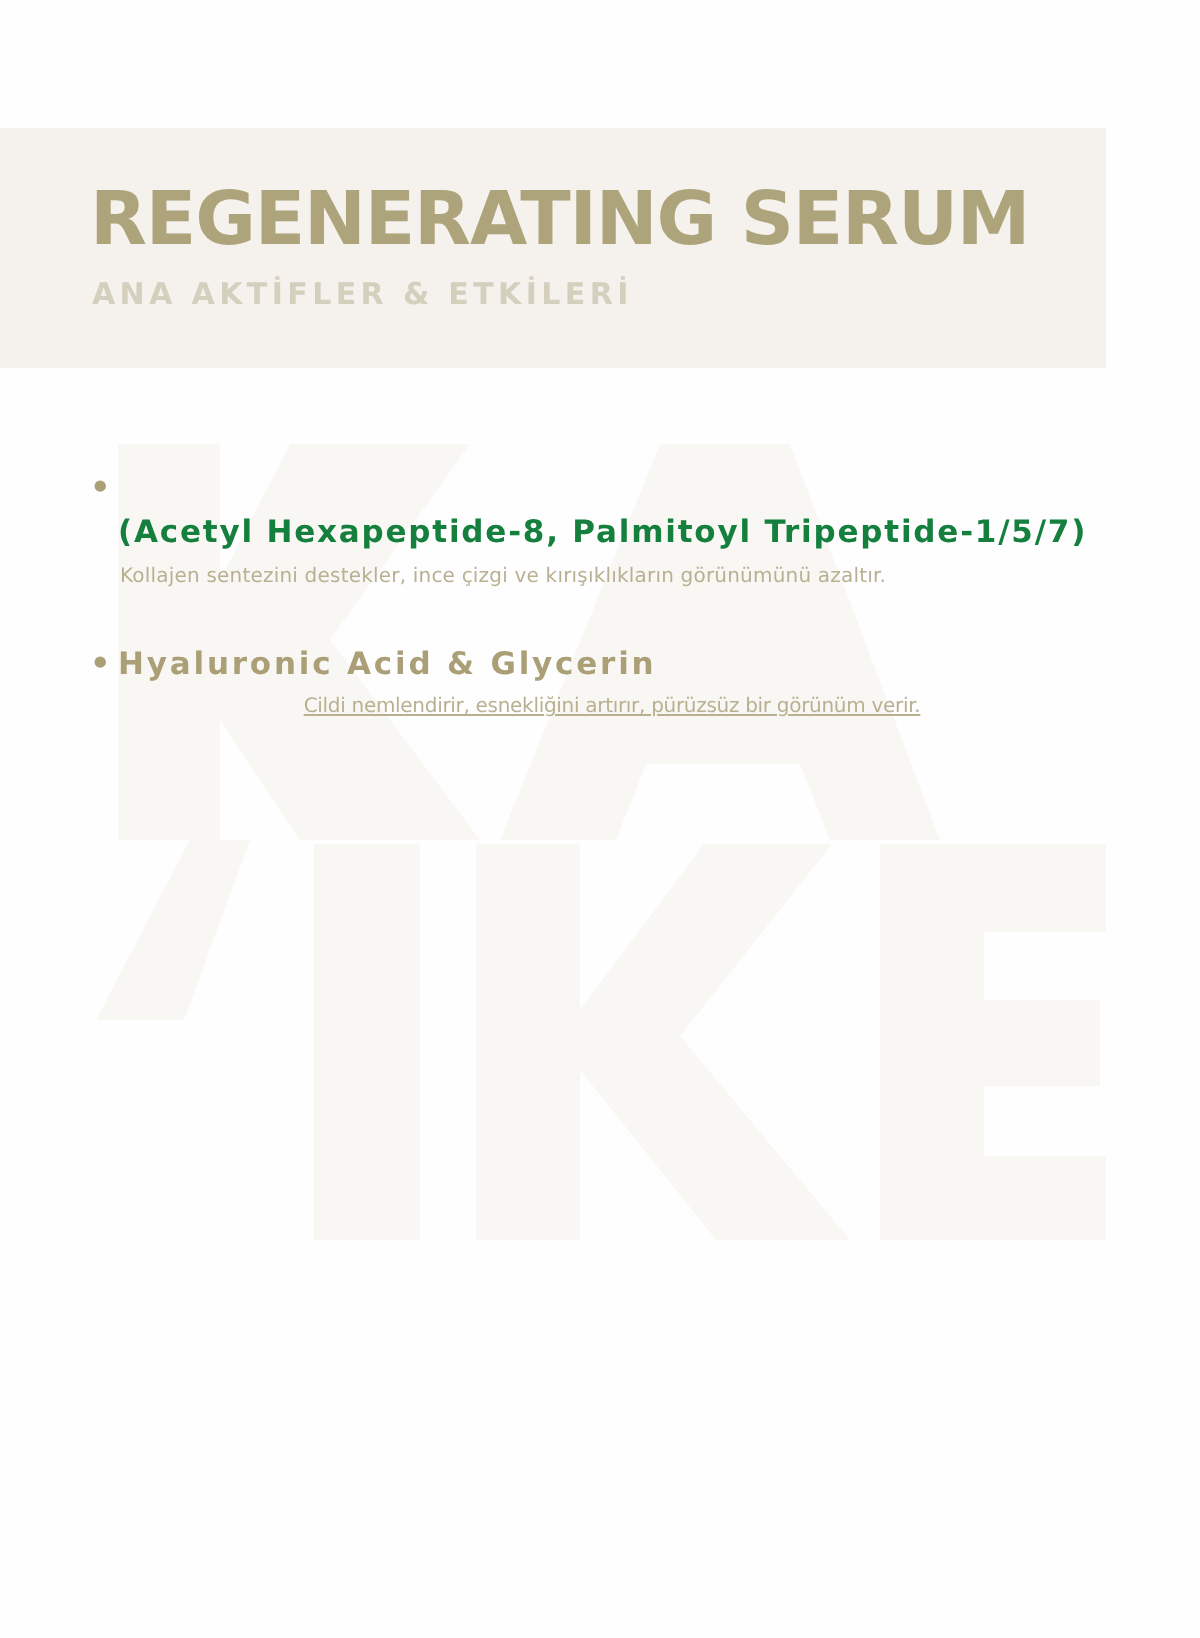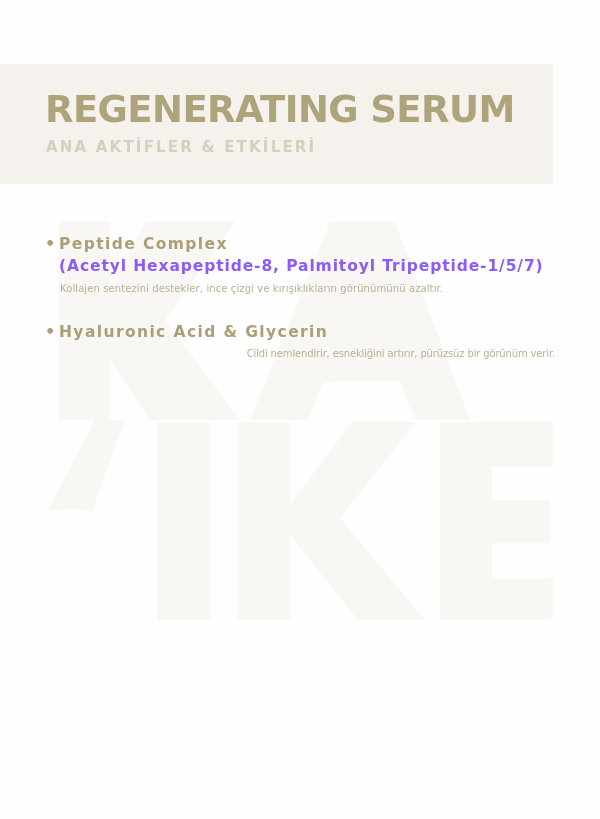--- a/index.html
+++ b/index.html
@@ -82,37 +82,38 @@
       width: 14px;
       display: inline-block;
       font-size: 16px;
       letter-spacing: 0;
     }
     .item-sub {
       padding-left: 14px;
       font-weight: bold;
       font-size: 15.5px;
       letter-spacing: 0.9px;
-      color: #8b5cf6;
+      color: #15803d;
       line-height: 23px;
       white-space: nowrap;
     }
     .item-desc {
       padding-left: 15px;
       font-size: 10px;
       color: #b9b092;
       line-height: 22px;
       text-align: justify;
       letter-spacing: 0.1px;
     }
     .item-desc.single {
       padding-left: 12px;
       white-space: nowrap;
-      text-align: right;
+      text-align: center;
       letter-spacing: -0.15px;
+      text-decoration: underline;
     }
   </style>
 </head>
 <body>
 
 <svg class="watermark" width="600" height="819" viewBox="0 0 600 819">
   <g fill="#f9f7f3">
 
     <polygon points="59,222 110,222 110,420 59,420"></polygon>
     <polygon points="145,222 235,222 165,320 240,420 150,420 110,360 110,290"></polygon>
@@ -132,21 +133,20 @@
 
 <div class="banner"></div>
 
 <h1 class="title" style="z-index:2;">REGENERATING SERUM</h1>
 <h2 class="subtitle" style="z-index:2;">ANA AKTİFLER &amp; ETKİLERİ</h2>
 
 <div class="content">
   <div class="item">
     <div class="item-head">
       <span class="bullet">•</span>
-      <span>Peptide Complex</span>
     </div>
     <div class="item-sub">(Acetyl Hexapeptide-8, Palmitoyl Tripeptide-1/5/7)</div>
     <div class="item-desc">Kollajen sentezini destekler, ince çizgi ve kırışıklıkların görünümünü azaltır.</div>
   </div>
 
   <div class="item">
     <div class="item-head">
       <span class="bullet">•</span>
       <span>Hyaluronic Acid &amp; Glycerin</span>
     </div>

